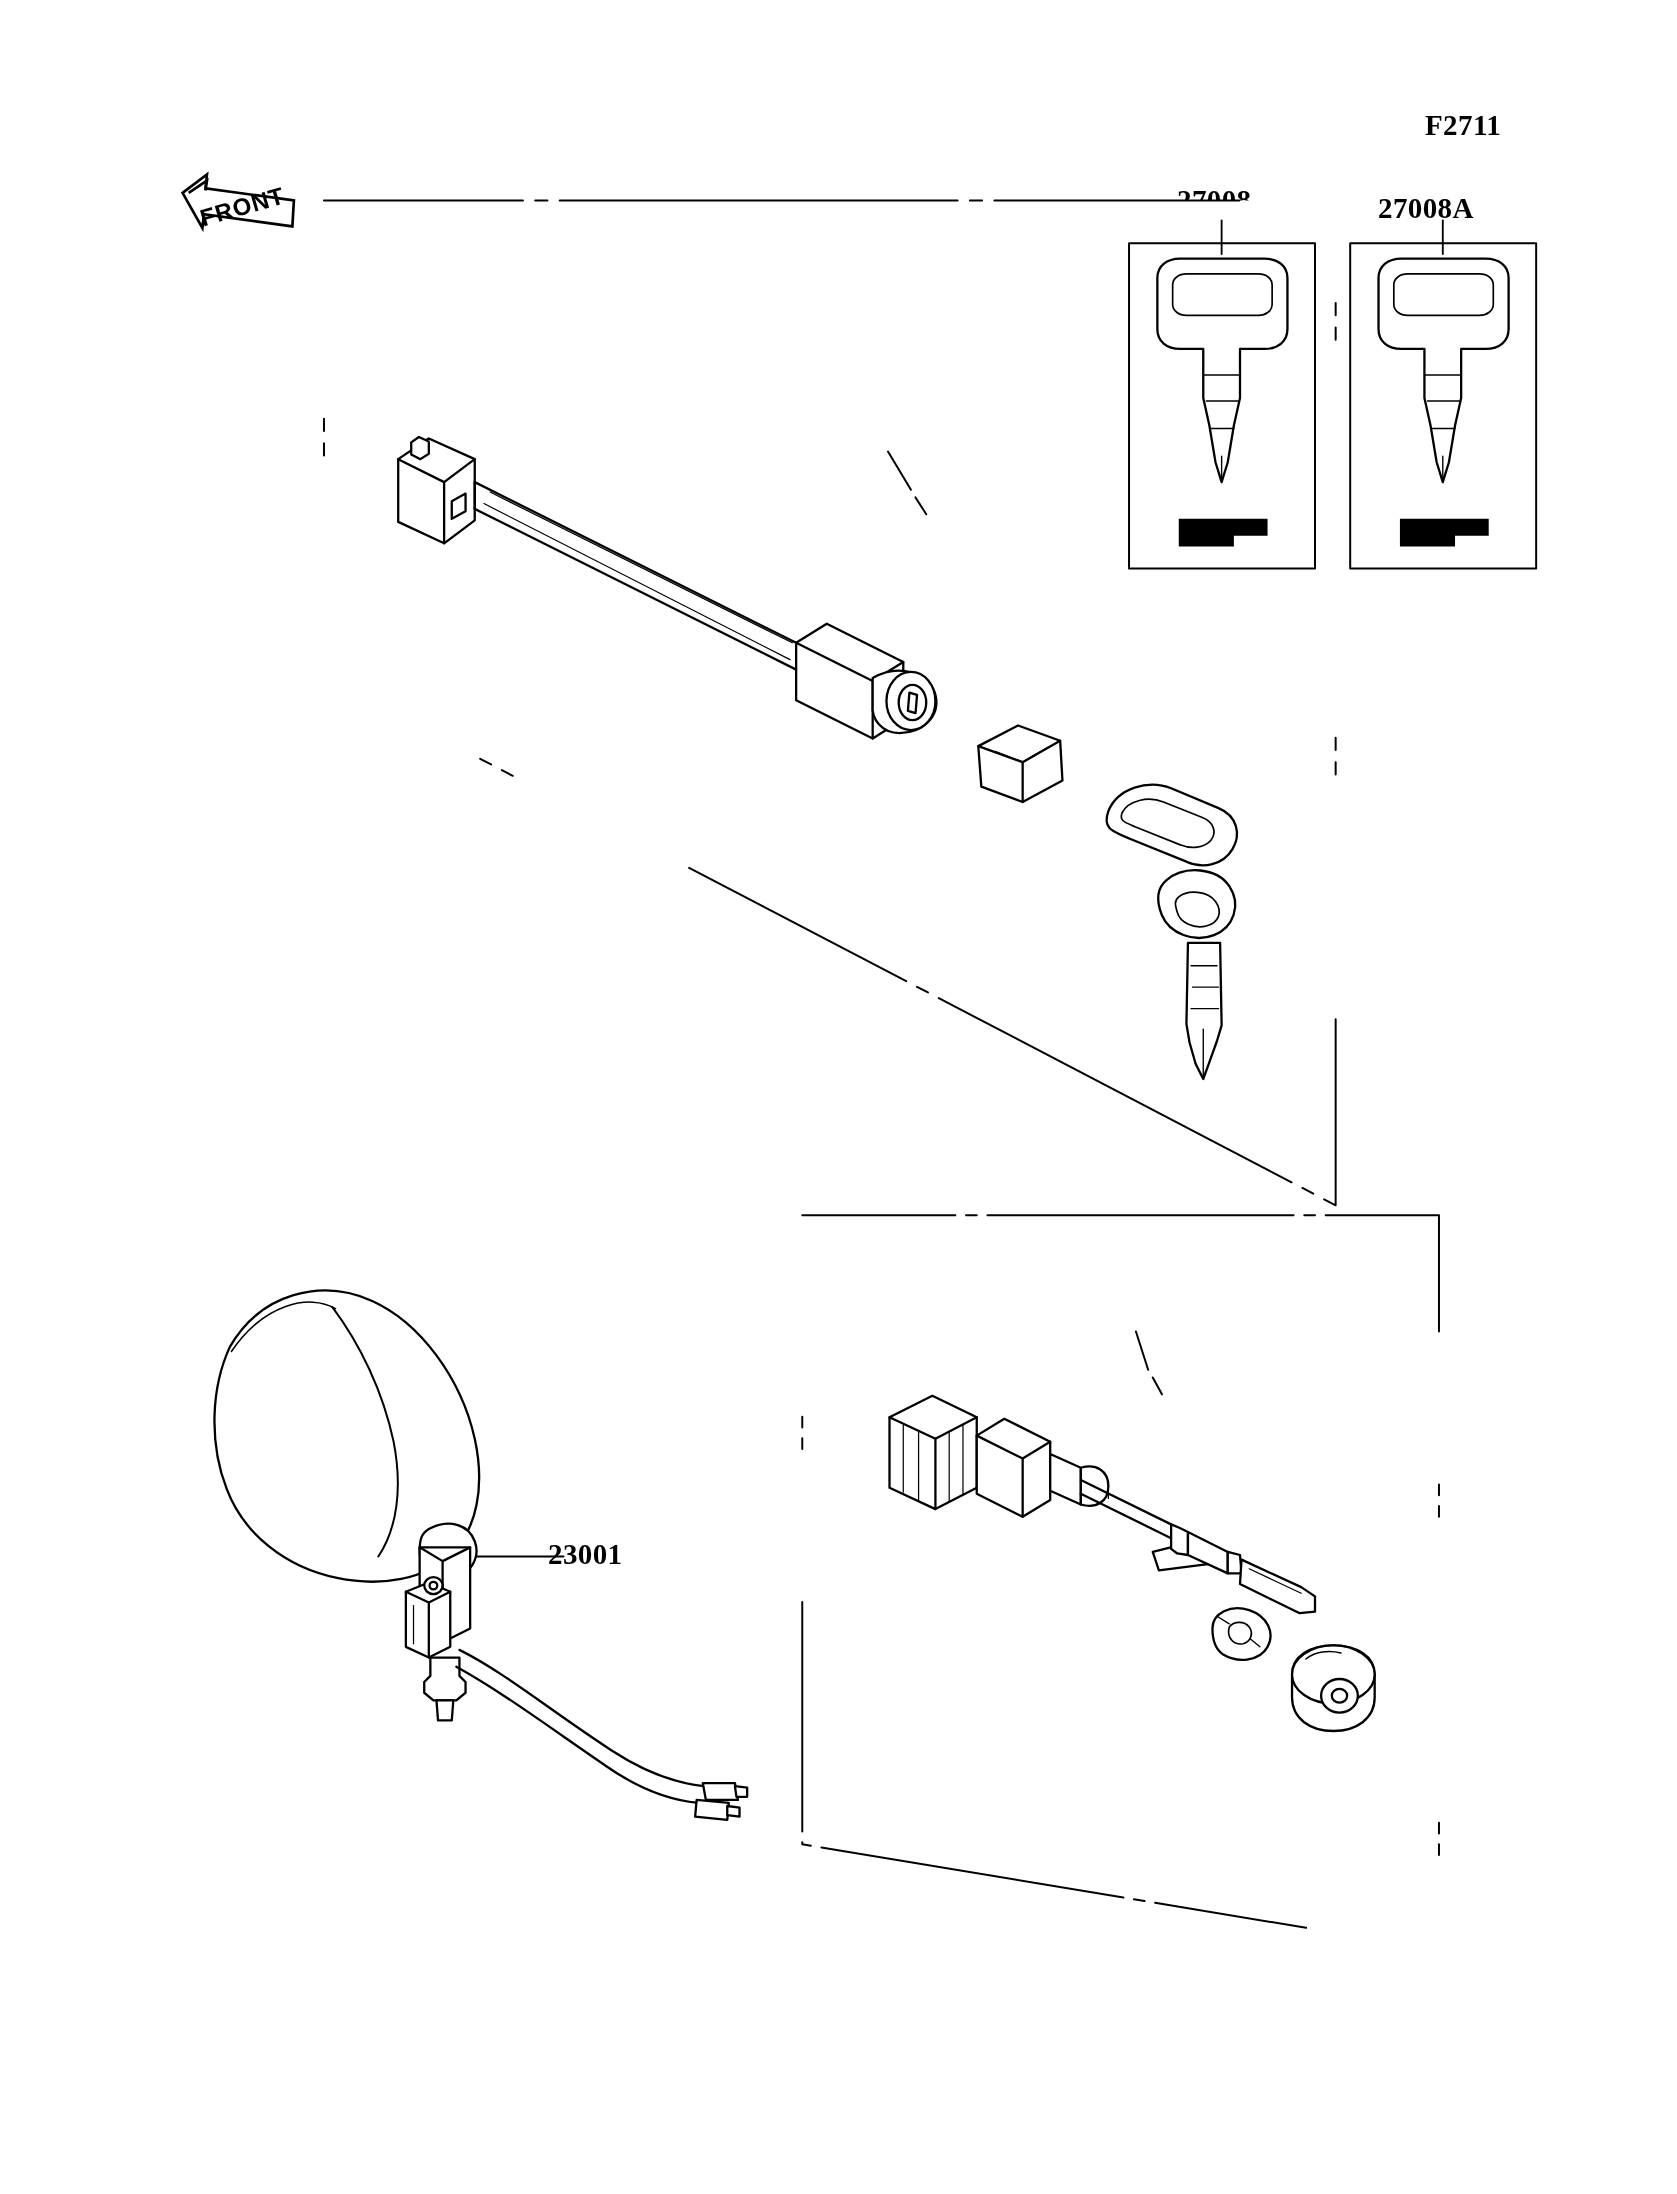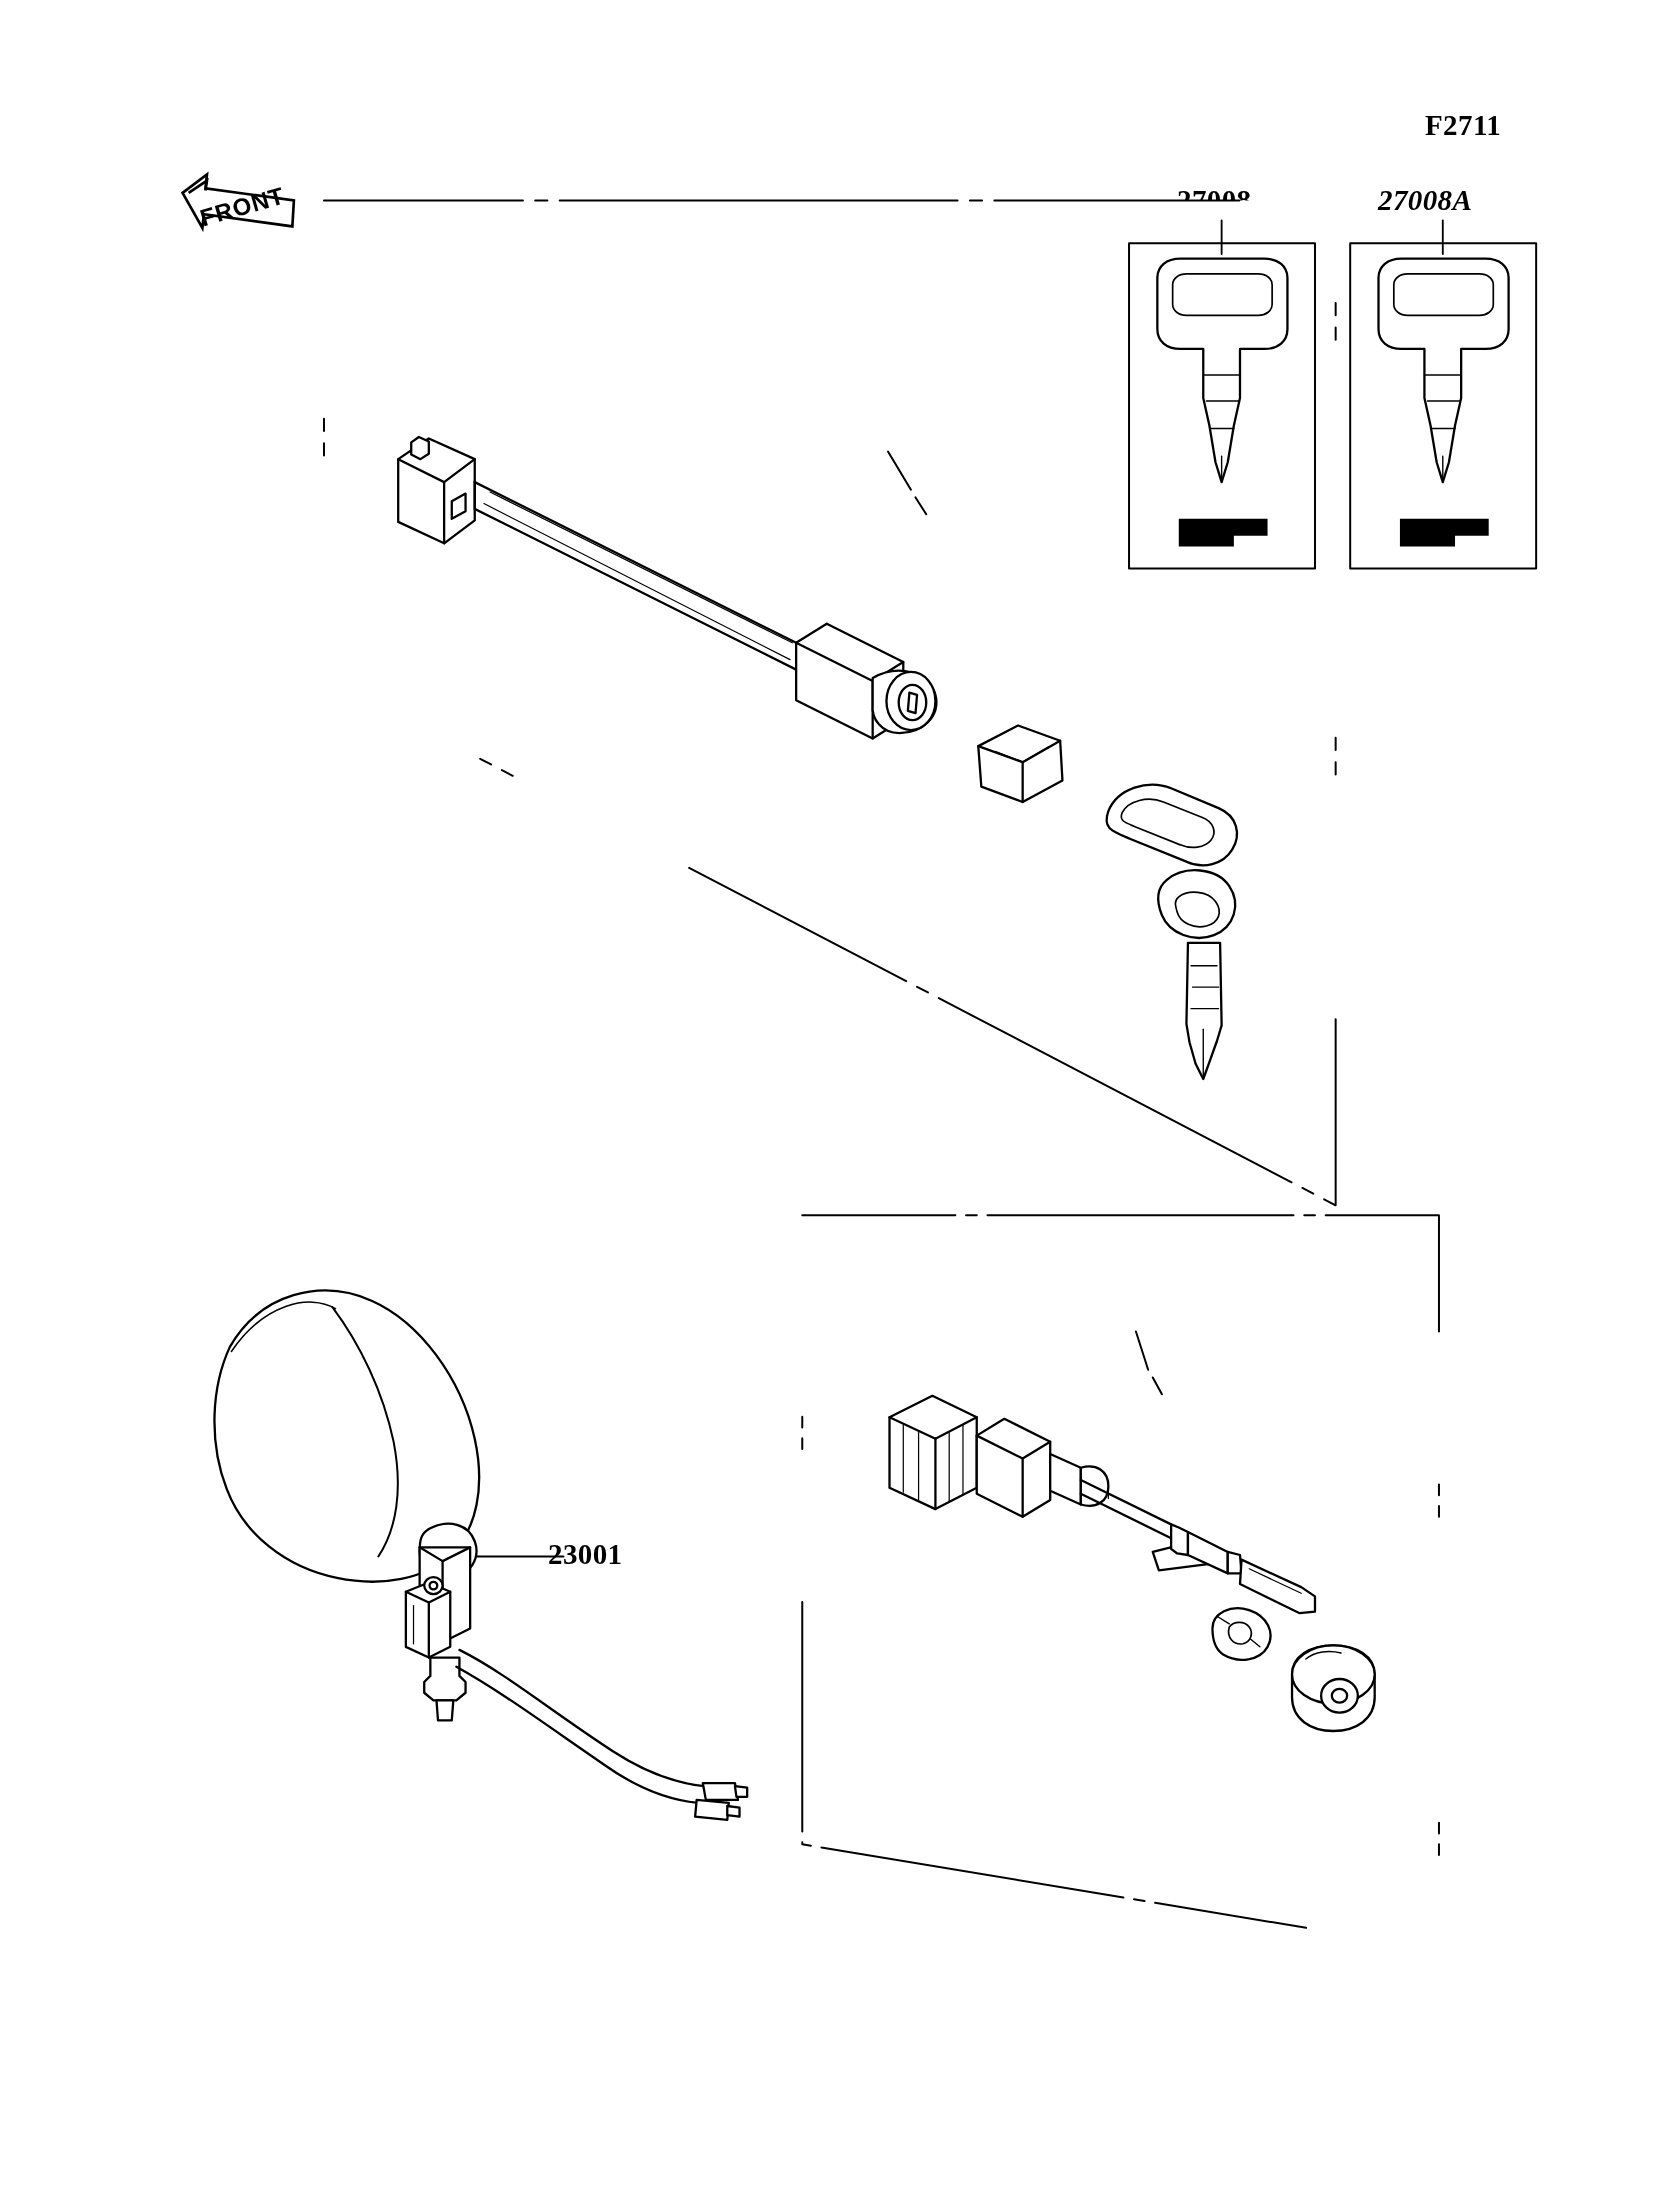--- a/index.html
+++ b/index.html
@@ -61,21 +61,21 @@
 </style>
 </head>
 <body>
 
 <div id="page">
 
   <div class="label sheet-code" style="left:1425px; top:109px;">F2711</div>
 
   <div class="label part" style="left:1177px; top:184px;">27008</div>
 
-  <div class="label part" style="left:1378px; top:184px;font-style:italic;">27008A</div>
+  <div class="label part" style="left:1378px; top:192px;">27008A</div>
 
   <div class="label part" style="left:828px; top:409px;">27005</div>
 
   <div class="label part" style="left:1085px; top:1293px;">27010</div>
 
   <div class="label part" style="left:548px; top:1538px;">23001</div>
 
   <div class="front-badge">
     <svg width="122" height="77" viewBox="0 0 160 100">
       <g fill="none" stroke="#000" stroke-width="3.5">

